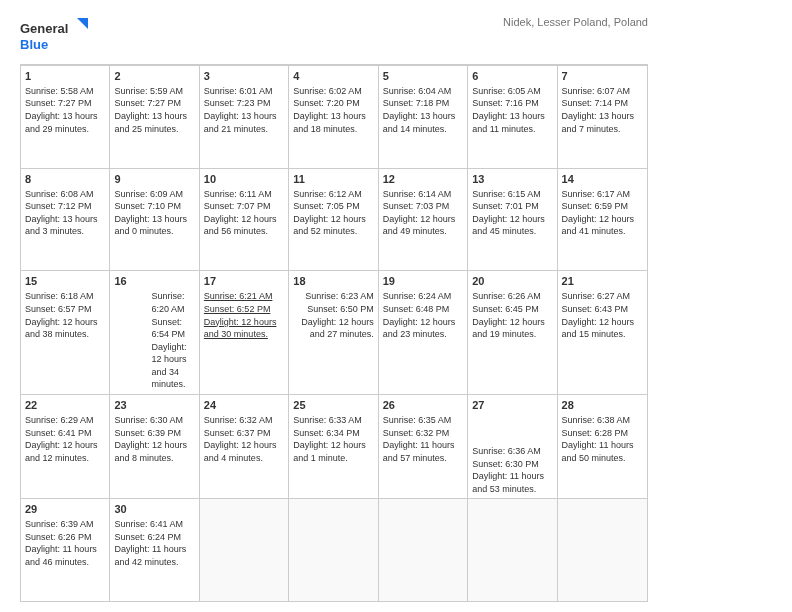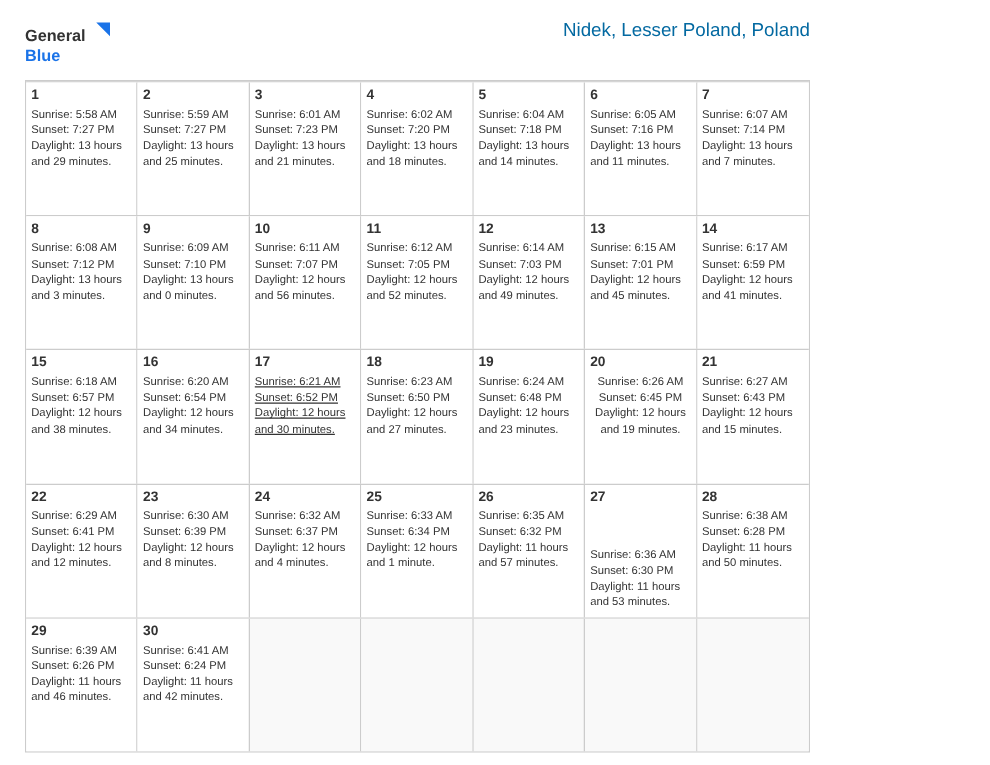--- a/index.html
+++ b/index.html
@@ -31,23 +31,23 @@
     .title-block {
       text-align: right;
     }
     .title-block h1 {
       font-size: 32px;
       font-weight: normal;
       color: #333;
       line-height: 1.1;
     }
     .title-block h2 {
-      font-size: 15px;
+      font-size: 11px;
       font-weight: normal;
-      color: #0369a1;
+      color: #737373;
     }
     .calendar {
       flex: 1;
       display: flex;
       flex-direction: column;
       border: 1px solid #ccc;
     }
     .cal-header-row {
       display: grid;
       grid-template-columns: repeat(7, 1fr);
@@ -220,49 +220,49 @@
         <div class="cal-row">
           <div class="cal-cell">
             <span class="day-num">15</span>
             <div class="cell-text" style="white-space: pre-line;">Sunrise: 6:18 AM
 Sunset: 6:57 PM
 Daylight: 12 hours
 and 38 minutes.</div>
           </div>
           <div class="cal-cell">
             <span class="day-num">16</span>
-            <div class="cell-text" style="white-space: pre-line;">Sunrise: 6:20 AM
+            <div class="cell-text" style="white-space: pre-line; margin-left: 37px;">Sunrise: 6:20 AM
 Sunset: 6:54 PM
 Daylight: 12 hours
 and 34 minutes.</div>
           </div>
           <div class="cal-cell">
             <span class="day-num">17</span>
             <div class="cell-text" style="white-space: pre-line; text-decoration: underline;">Sunrise: 6:21 AM
 Sunset: 6:52 PM
 Daylight: 12 hours
 and 30 minutes.</div>
           </div>
           <div class="cal-cell">
             <span class="day-num">18</span>
-            <div class="cell-text" style="white-space: pre-line;">Sunrise: 6:23 AM
+            <div class="cell-text" style="white-space: pre-line; text-align: right;">Sunrise: 6:23 AM
 Sunset: 6:50 PM
 Daylight: 12 hours
 and 27 minutes.</div>
           </div>
           <div class="cal-cell">
             <span class="day-num">19</span>
             <div class="cell-text" style="white-space: pre-line;">Sunrise: 6:24 AM
 Sunset: 6:48 PM
 Daylight: 12 hours
 and 23 minutes.</div>
           </div>
           <div class="cal-cell">
             <span class="day-num">20</span>
-            <div class="cell-text" style="white-space: pre-line; text-align: center;">Sunrise: 6:26 AM
+            <div class="cell-text" style="white-space: pre-line;">Sunrise: 6:26 AM
 Sunset: 6:45 PM
 Daylight: 12 hours
 and 19 minutes.</div>
           </div>
           <div class="cal-cell">
             <span class="day-num">21</span>
             <div class="cell-text" style="white-space: pre-line;">Sunrise: 6:27 AM
 Sunset: 6:43 PM
 Daylight: 12 hours
 and 15 minutes.</div>

